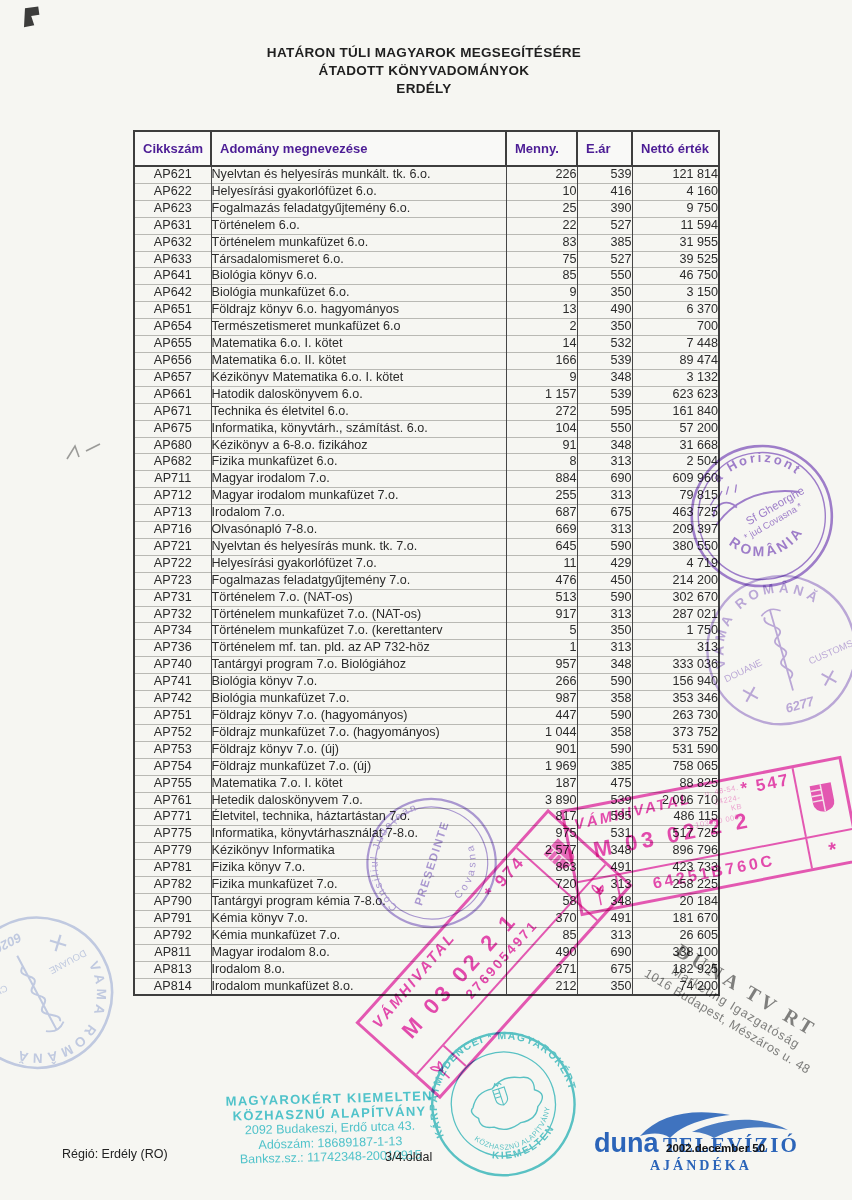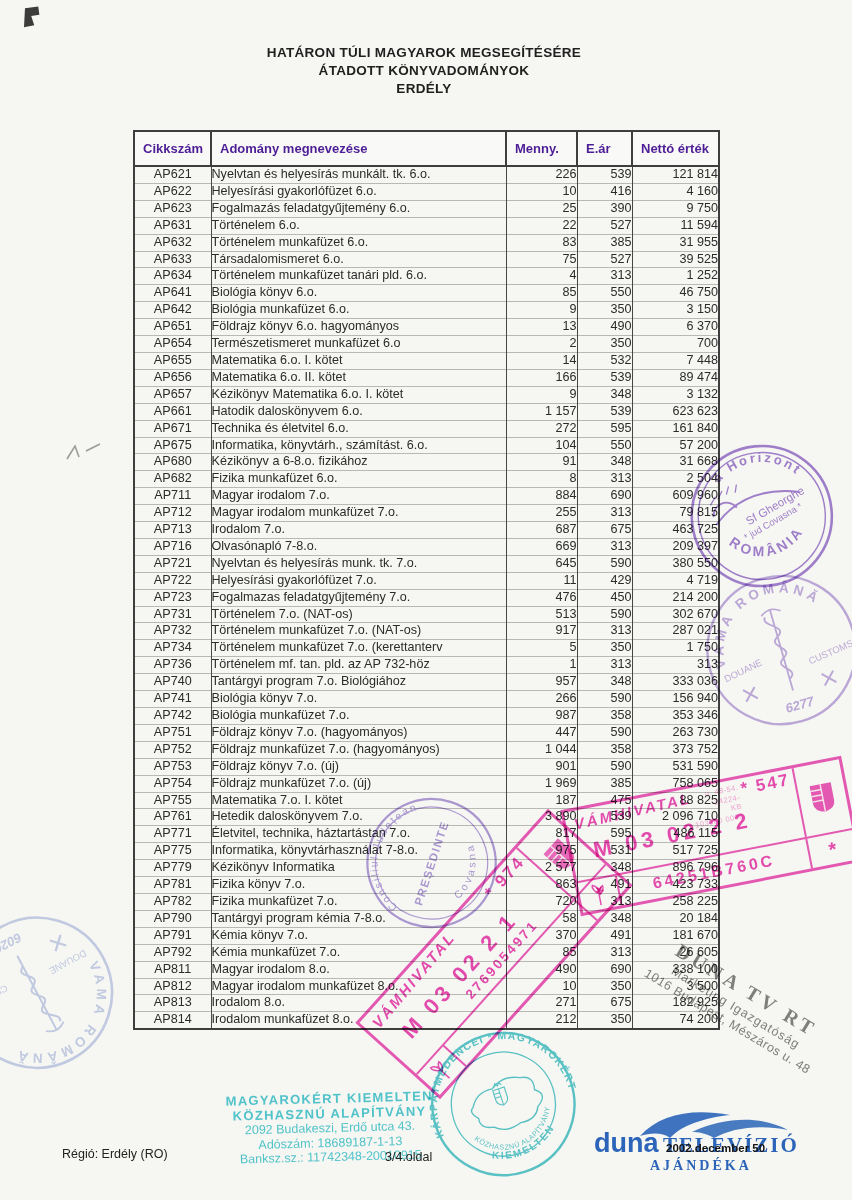--- a/index.html
+++ b/index.html
@@ -142,27 +142,20 @@
         <td class="c4">31 955</td>
       </tr>
       <tr>
         <td class="c0">AP633</td>
         <td class="c1">Társadalomismeret 6.o.</td>
         <td class="c2">75</td>
         <td class="c3">527</td>
         <td class="c4">39 525</td>
       </tr>
       <tr>
-        <td class="c0">AP634</td>
-        <td class="c1">Történelem munkafüzet tanári pld. 6.o.</td>
-        <td class="c2">4</td>
-        <td class="c3">313</td>
-        <td class="c4">1 252</td>
-      </tr>
-      <tr>
         <td class="c0">AP641</td>
         <td class="c1">Biológia könyv 6.o.</td>
         <td class="c2">85</td>
         <td class="c3">550</td>
         <td class="c4">46 750</td>
       </tr>
       <tr>
         <td class="c0">AP642</td>
         <td class="c1">Biológia munkafüzet 6.o.</td>
         <td class="c2">9</td>
@@ -434,27 +427,20 @@
         <td class="c2">85</td>
         <td class="c3">313</td>
         <td class="c4">26 605</td>
       </tr>
       <tr>
         <td class="c0">AP811</td>
         <td class="c1">Magyar irodalom 8.o.</td>
         <td class="c2">490</td>
         <td class="c3">690</td>
         <td class="c4">338 100</td>
-      </tr>
-      <tr>
-        <td class="c0">AP812</td>
-        <td class="c1">Magyar irodalom munkafüzet 8.o.</td>
-        <td class="c2">10</td>
-        <td class="c3">350</td>
-        <td class="c4">3 500</td>
       </tr>
       <tr>
         <td class="c0">AP813</td>
         <td class="c1">Irodalom 8.o.</td>
         <td class="c2">271</td>
         <td class="c3">675</td>
         <td class="c4">182 925</td>
       </tr>
       <tr>
         <td class="c0">AP814</td>

